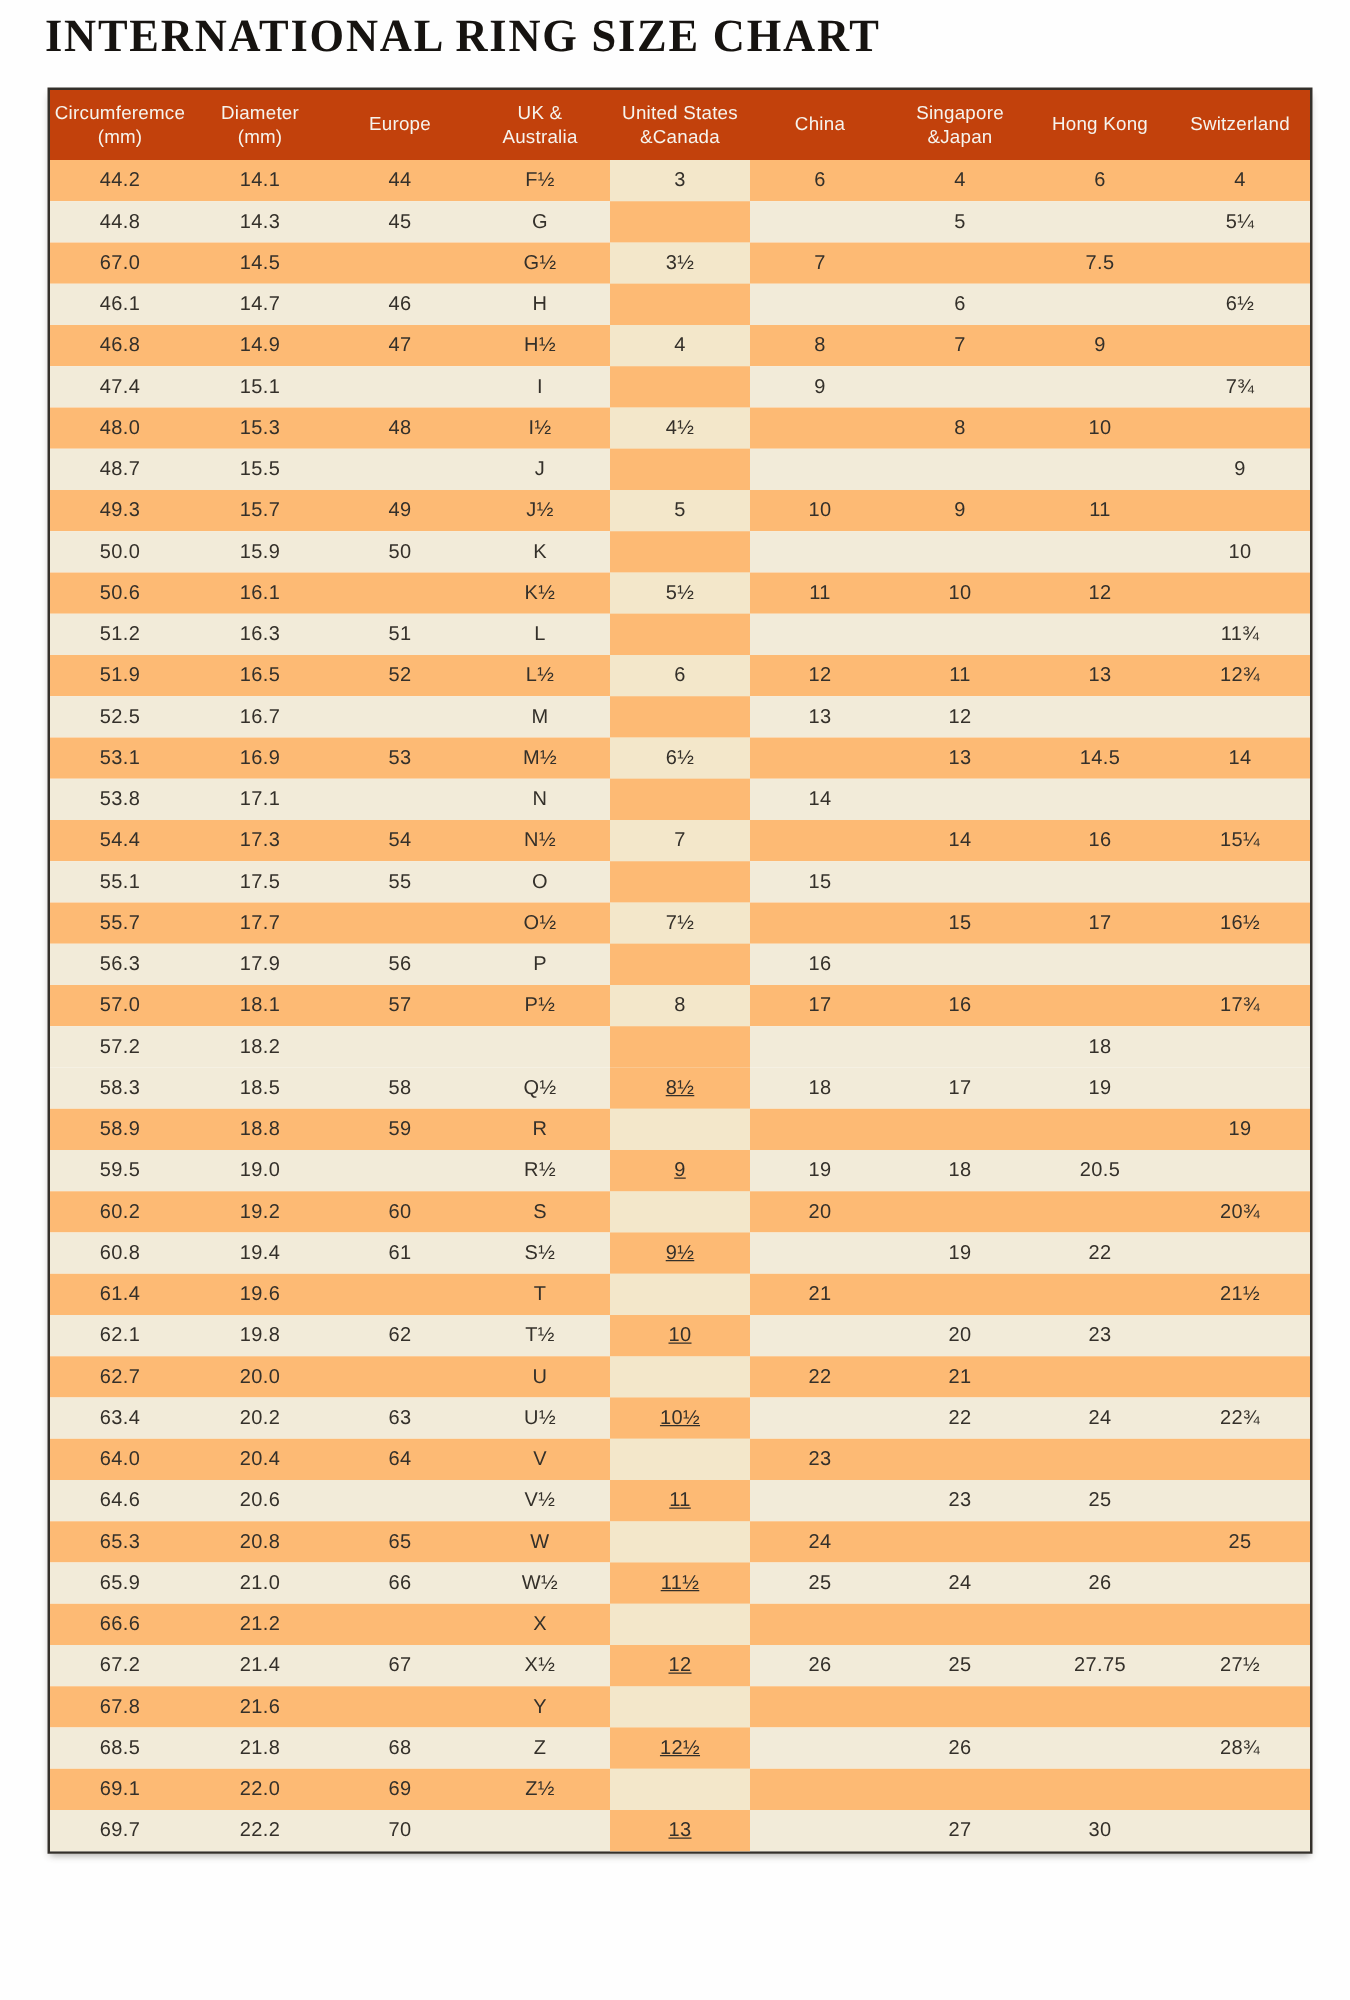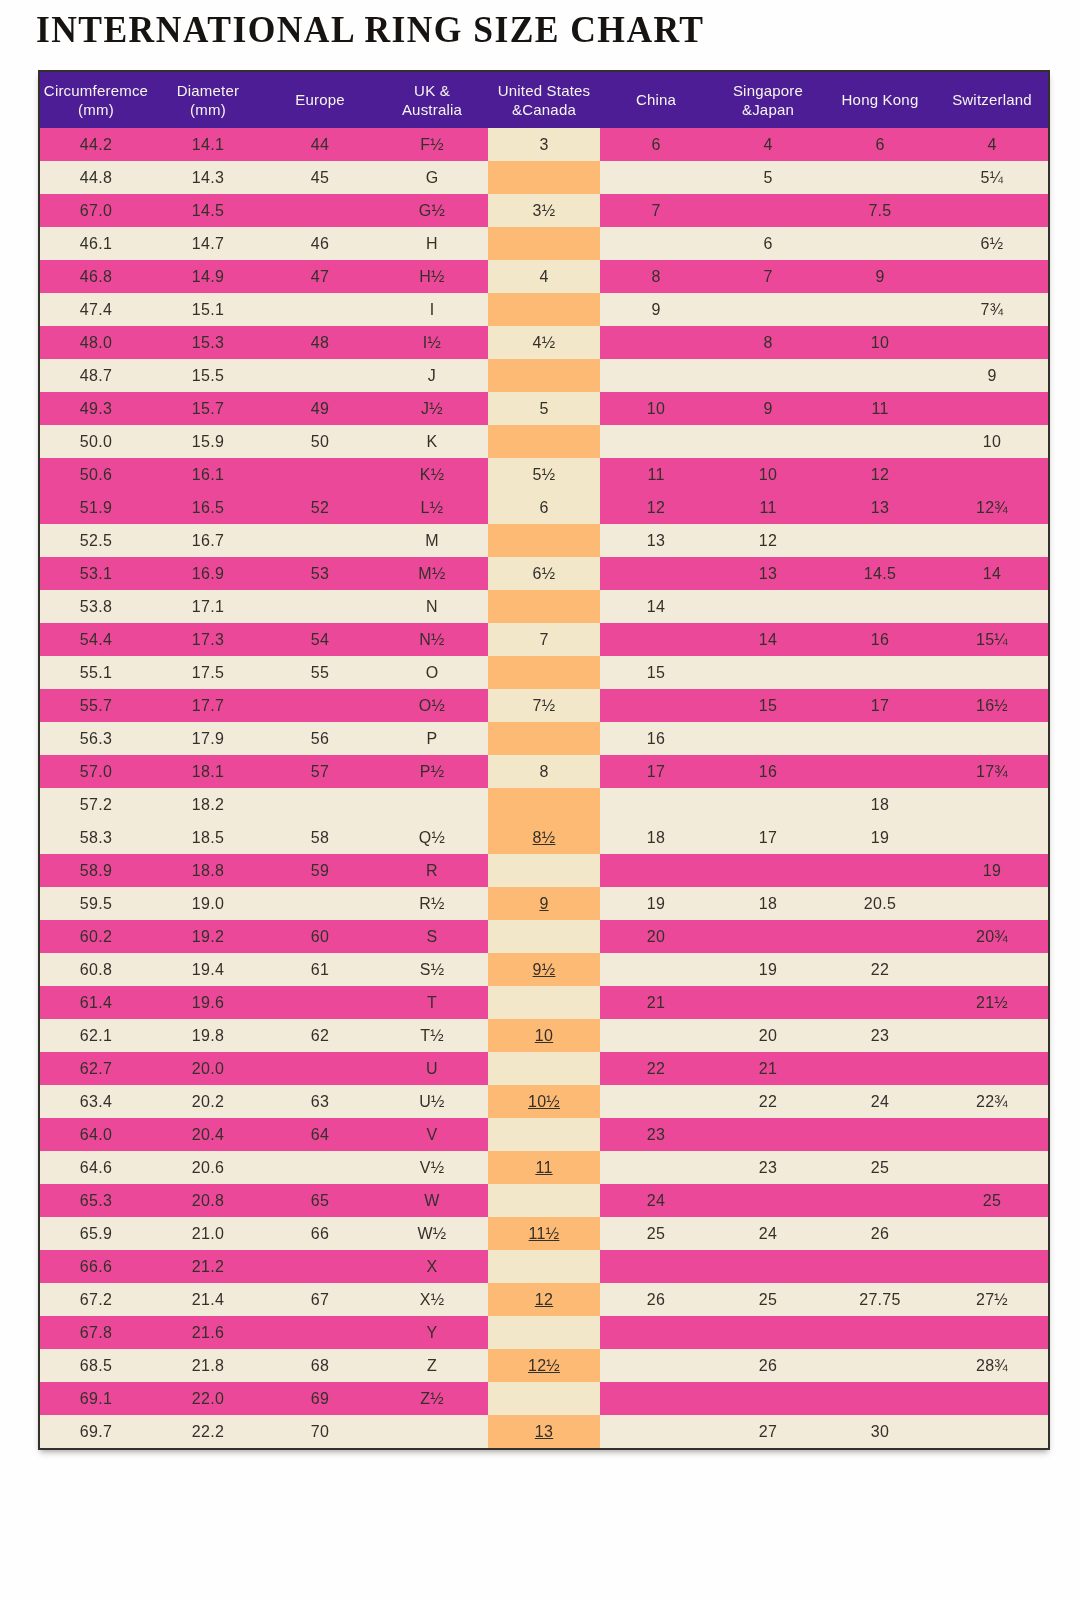--- a/index.html
+++ b/index.html
@@ -30,39 +30,39 @@
     left: 38px; top: 70px;
     width: 1012px;
     border: 2px solid #34302b;
     background: #ffffff;
     box-shadow: 0 4px 6px -2px rgba(60,55,48,0.45);
   }
 
   .thead {
     display: grid;
     grid-template-columns: repeat(9, 1fr);
-    background: #4c1d95;
+    background: #c2410c;
     height: 56px;
     align-items: center;
   }
   .th {
     text-align: center;
     font-size: 15px;
     line-height: 1.3;
     color: #f6f4ee;
     white-space: pre-line;
     letter-spacing: 0.2px;
   }
 
   .tr {
     display: grid;
     grid-template-columns: repeat(9, 1fr);
     height: 33px;
   }
-  .tr.white { background: #ec4899; }
+  .tr.white { background: #fdba74; }
   .tr.beige { background: #f2ebd9; }
 
   .td {
     display: flex;
     align-items: center;
     justify-content: center;
     font-size: 16px;
     color: #34302a;
     letter-spacing: 0.3px;
   }
@@ -207,20 +207,31 @@
           <div class="td">50.6</div>
           <div class="td">16.1</div>
           <div class="td"></div>
           <div class="td">K½</div>
           <div class="td band">5½</div>
           <div class="td">11</div>
           <div class="td">10</div>
           <div class="td">12</div>
           <div class="td"></div>
         </div>
+        <div class="tr beige">
+          <div class="td">51.2</div>
+          <div class="td">16.3</div>
+          <div class="td">51</div>
+          <div class="td">L</div>
+          <div class="td band"></div>
+          <div class="td"></div>
+          <div class="td"></div>
+          <div class="td"></div>
+          <div class="td">11¾</div>
+        </div>
         <div class="tr white">
           <div class="td">51.9</div>
           <div class="td">16.5</div>
           <div class="td">52</div>
           <div class="td">L½</div>
           <div class="td band">6</div>
           <div class="td">12</div>
           <div class="td">11</div>
           <div class="td">13</div>
           <div class="td">12¾</div>

